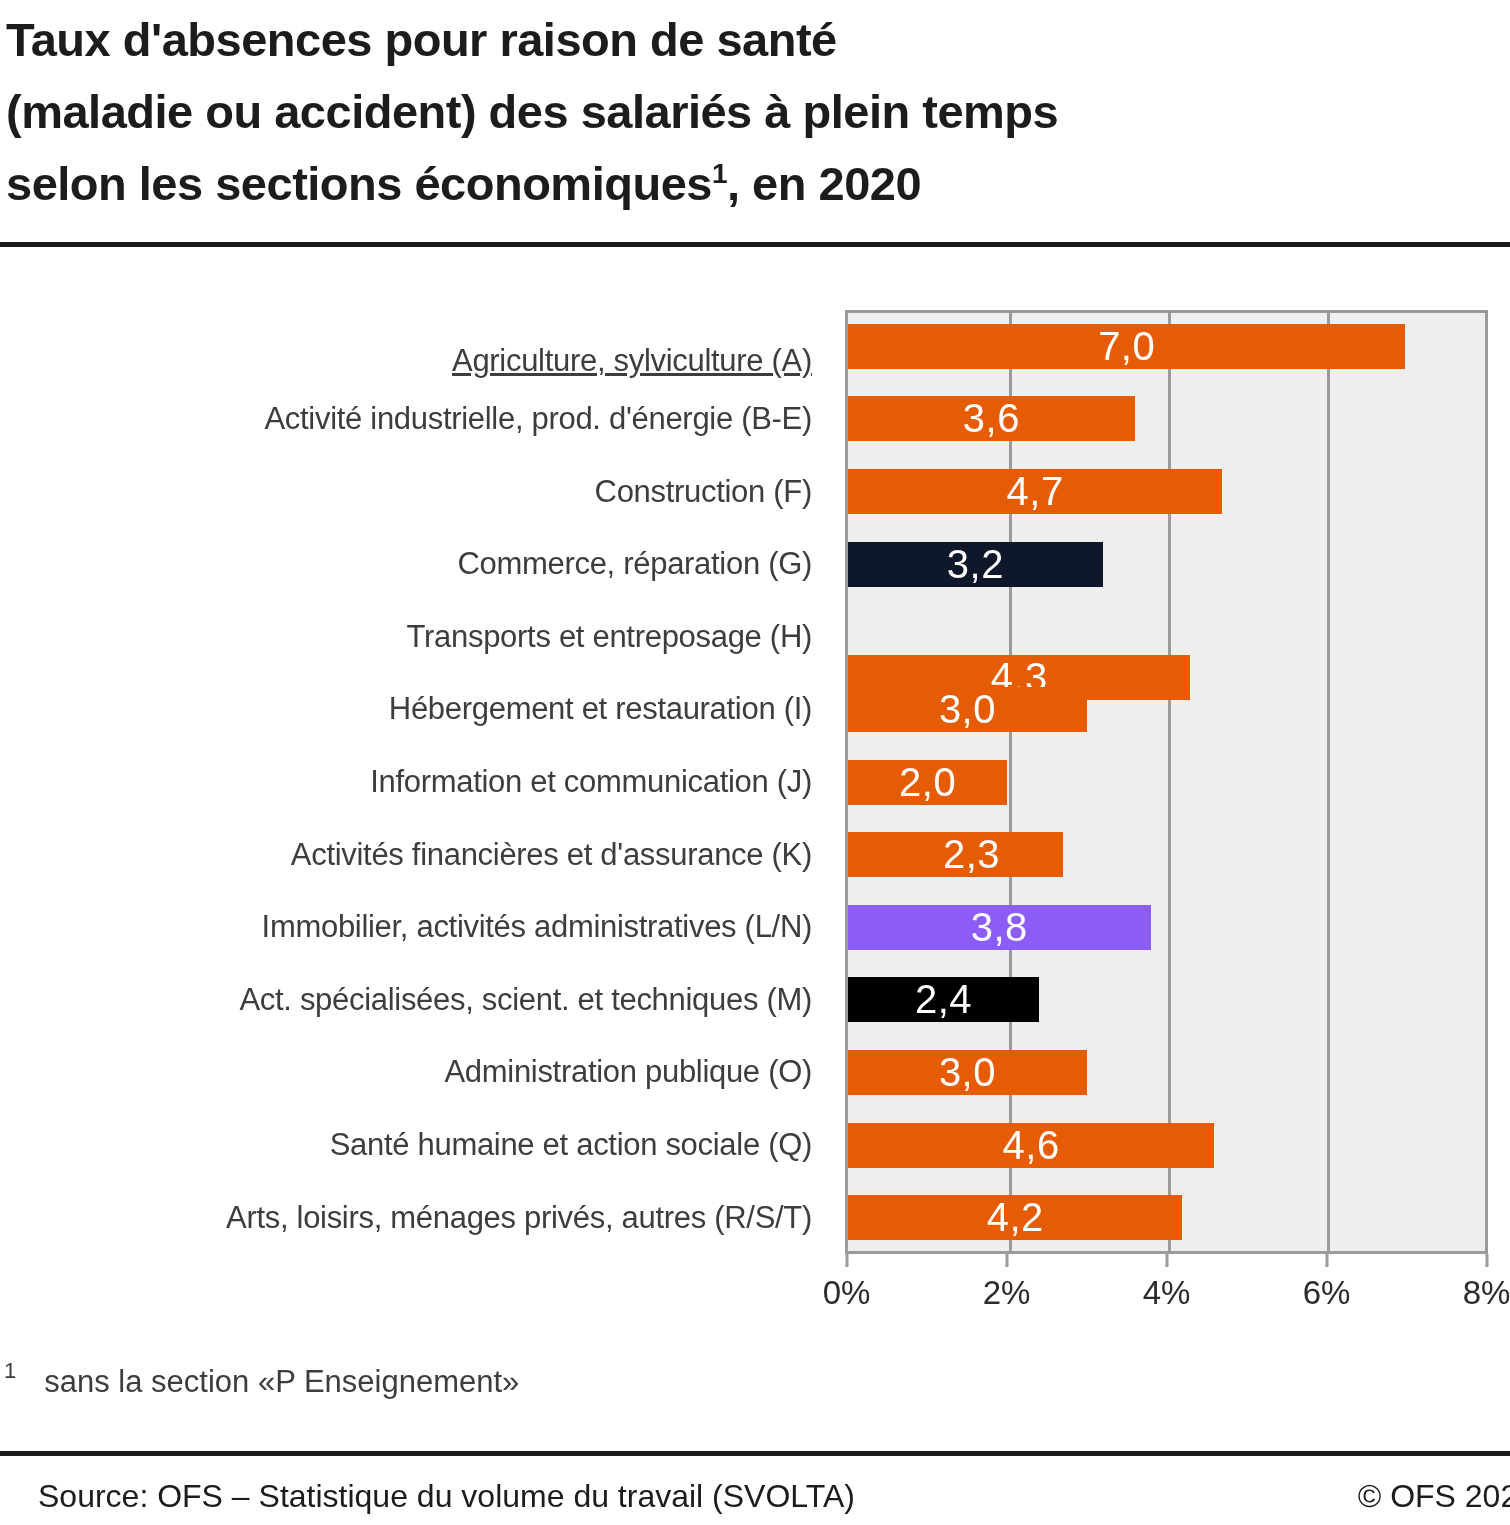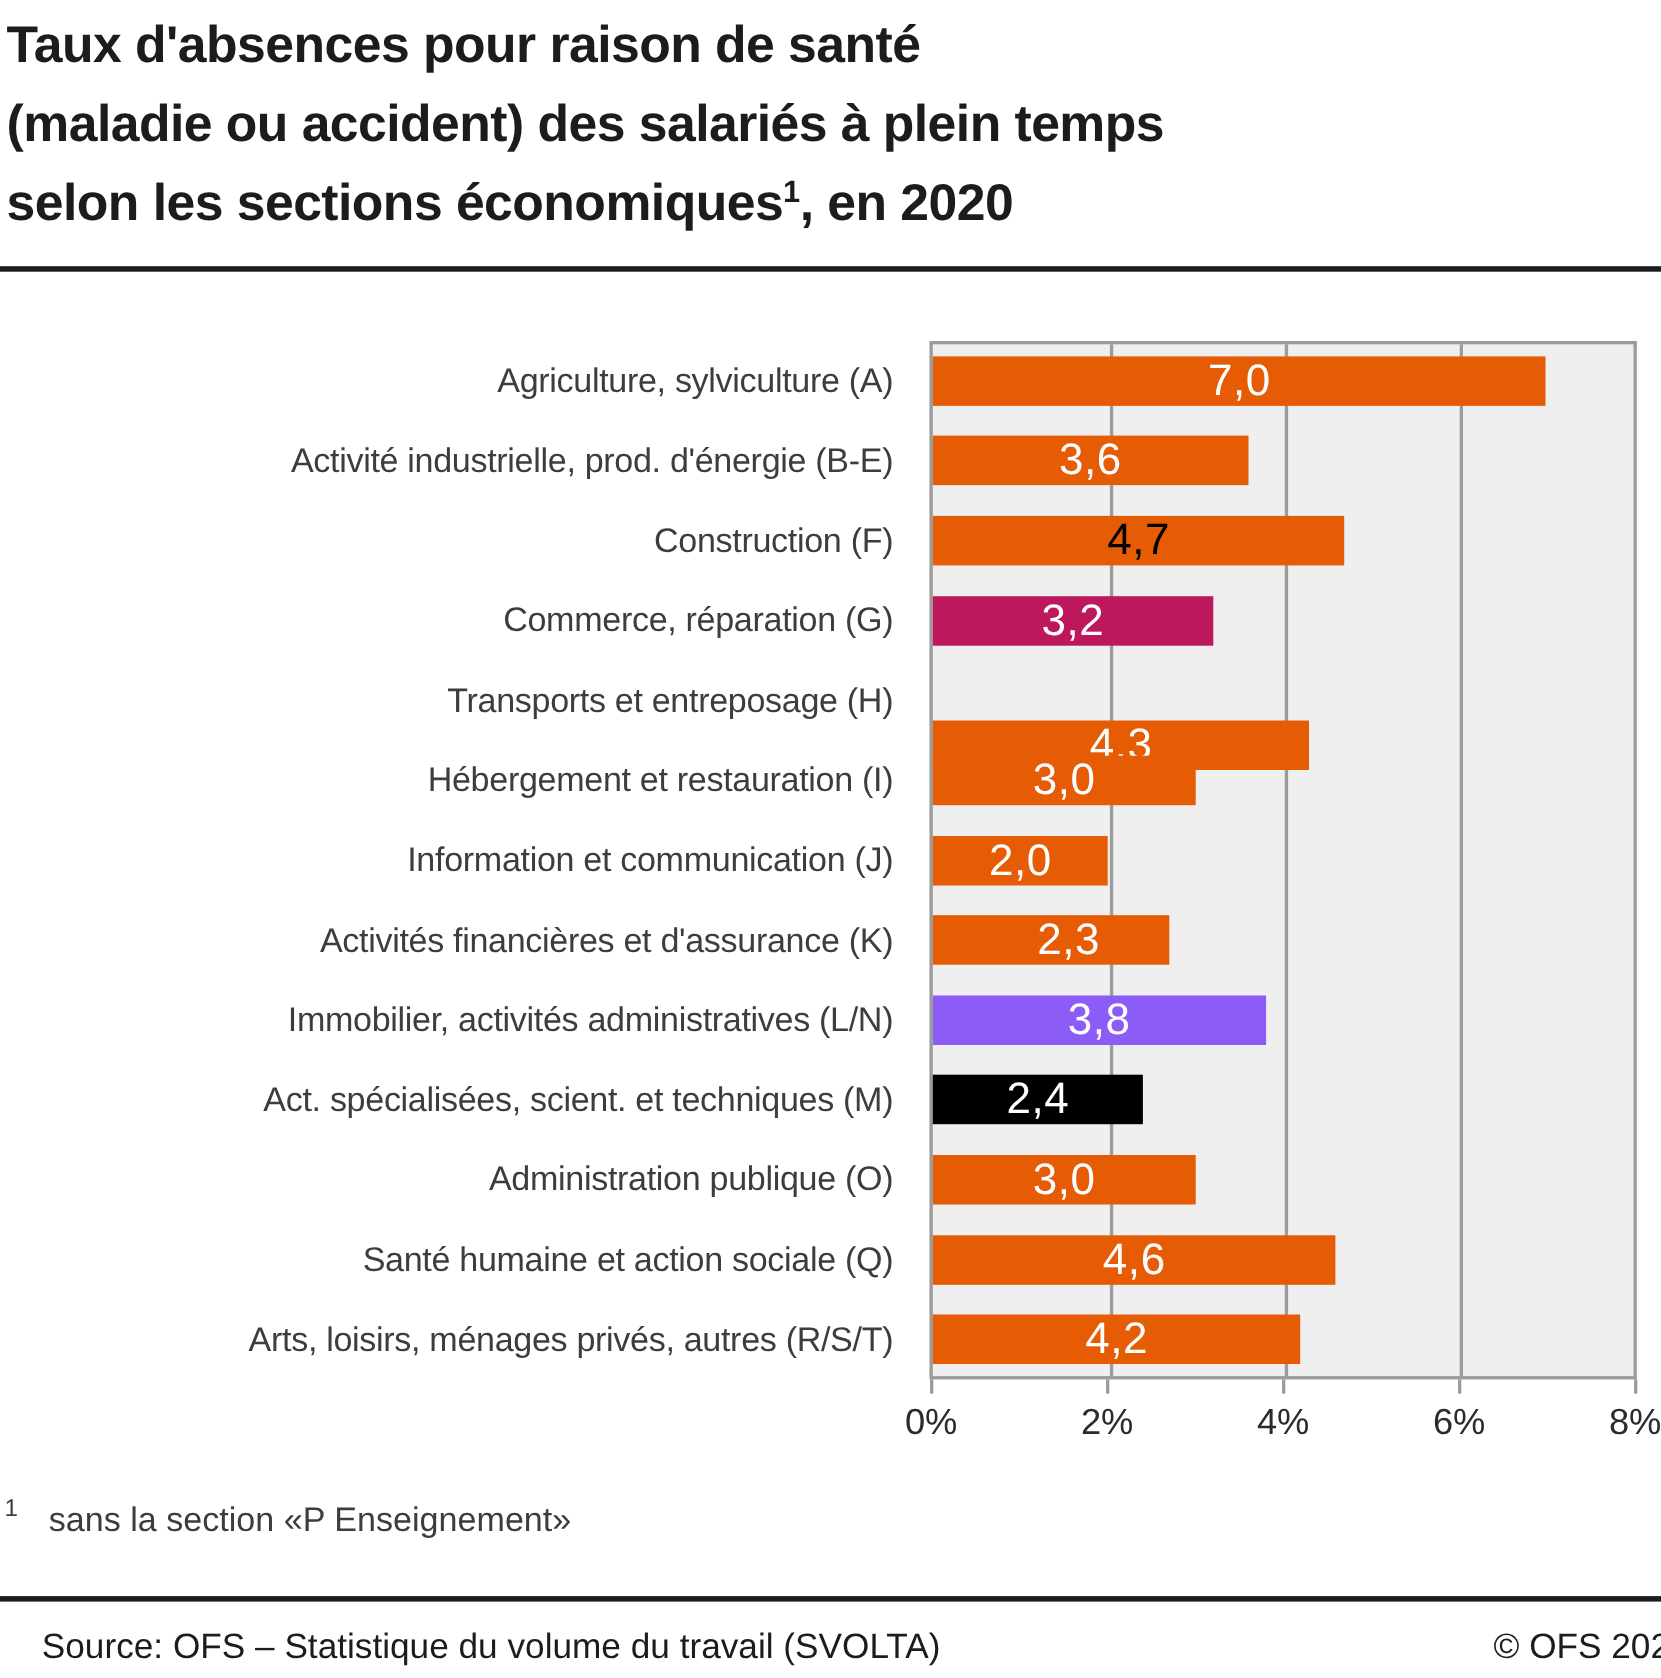--- a/index.html
+++ b/index.html
@@ -55,34 +55,34 @@
 
 <div class="rule-top"></div>
 
 <div class="chart">
   <div class="plot" id="plot" style="background: rgb(239, 239, 239); border-color: rgb(155, 155, 155);">
       <div class="gridline" style="left: 160.75px; background: rgb(155, 155, 155);"></div>
       <div class="gridline" style="left: 320px; background: rgb(155, 155, 155);"></div>
       <div class="gridline" style="left: 479.25px; background: rgb(155, 155, 155);"></div>
     </div>
   <div id="chart-layers">
-      <div class="cat-label" style="top: 0px; height: 72.6154px;">Agriculture, sylviculture (A)</div>
+      <div class="cat-label" style="top: 15px; height: 72.6154px; text-decoration: underline;">Agriculture, sylviculture (A)</div>
       <div class="bar" style="left: 848px; top: 13.8077px; width: 557.375px; background: rgb(230, 92, 4);">
         <span class="val" style="color: rgb(255, 255, 255);">7,0</span>
       </div>
       <div class="cat-label" style="top: 72.6154px; height: 72.6154px;">Activité industrielle, prod. d'énergie (B-E)</div>
       <div class="bar" style="left: 848px; top: 86.4231px; width: 286.65px; background: rgb(230, 92, 4);">
         <span class="val" style="color: rgb(255, 255, 255);">3,6</span>
       </div>
       <div class="cat-label" style="top: 145.231px; height: 72.6154px;">Construction (F)</div>
       <div class="bar" style="left: 848px; top: 159.038px; width: 374.238px; background: rgb(230, 92, 4);">
-        <span class="val" style="color: #000000;">4,7</span>
+        <span class="val" style="color: #ffffff;">4,7</span>
       </div>
       <div class="cat-label" style="top: 217.846px; height: 72.6154px;">Commerce, réparation (G)</div>
-      <div class="bar" style="left: 848px; top: 231.654px; width: 254.8px; background: #be185d;">
+      <div class="bar" style="left: 848px; top: 231.654px; width: 254.8px; background: #0f172a;">
         <span class="val" style="color: rgb(255, 255, 255);">3,2</span>
       </div>
       <div class="cat-label" style="top: 290.462px; height: 72.6154px;">Transports et entreposage (H)</div>
       <div class="bar" style="left: 848px; top: 304.269px; width: 342.387px; background: rgb(230, 92, 4); margin-top: 41px;">
         <span class="val" style="color: rgb(255, 255, 255);">4,3</span>
       </div>
       <div class="cat-label" style="top: 363.077px; height: 72.6154px;">Hébergement et restauration (I)</div>
       <div class="bar" style="left: 848px; top: 376.885px; width: 238.875px; background: rgb(230, 92, 4);">
         <span class="val" style="color: rgb(255, 255, 255);">3,0</span>
       </div>

